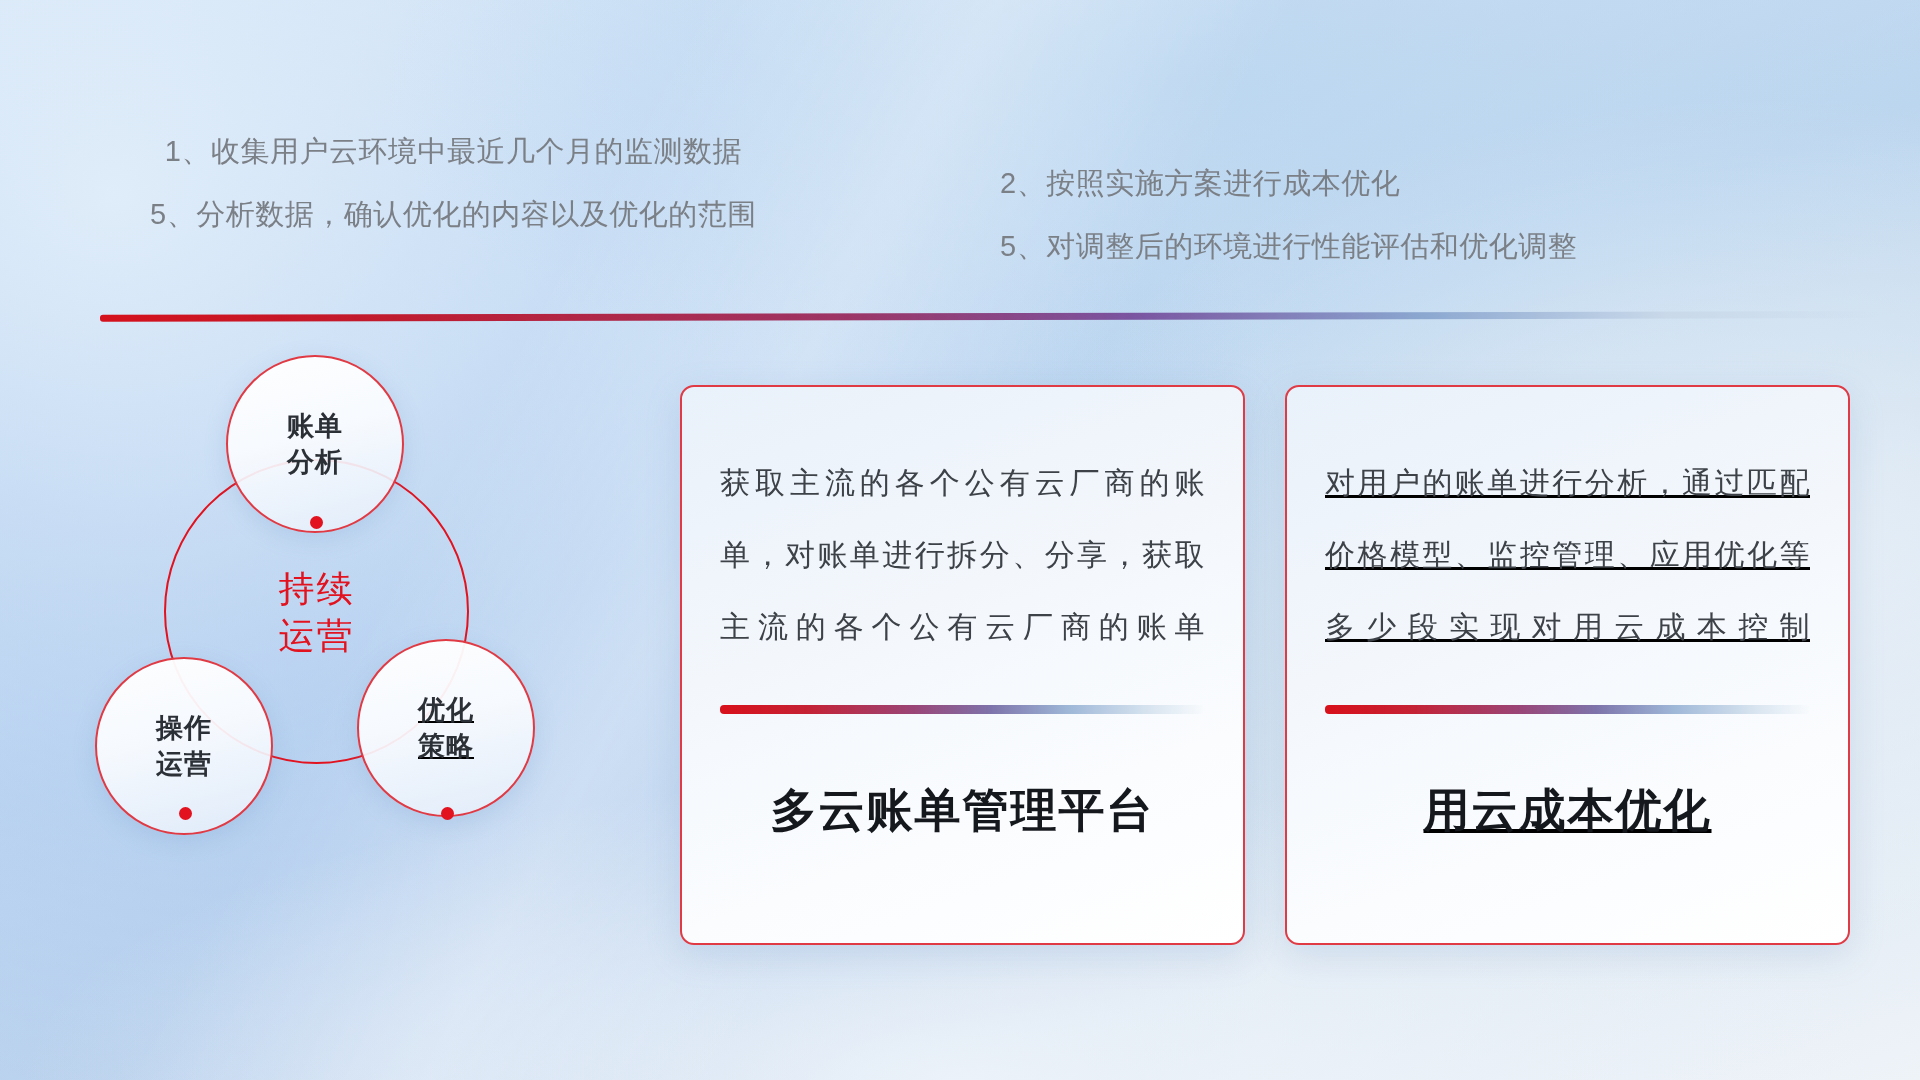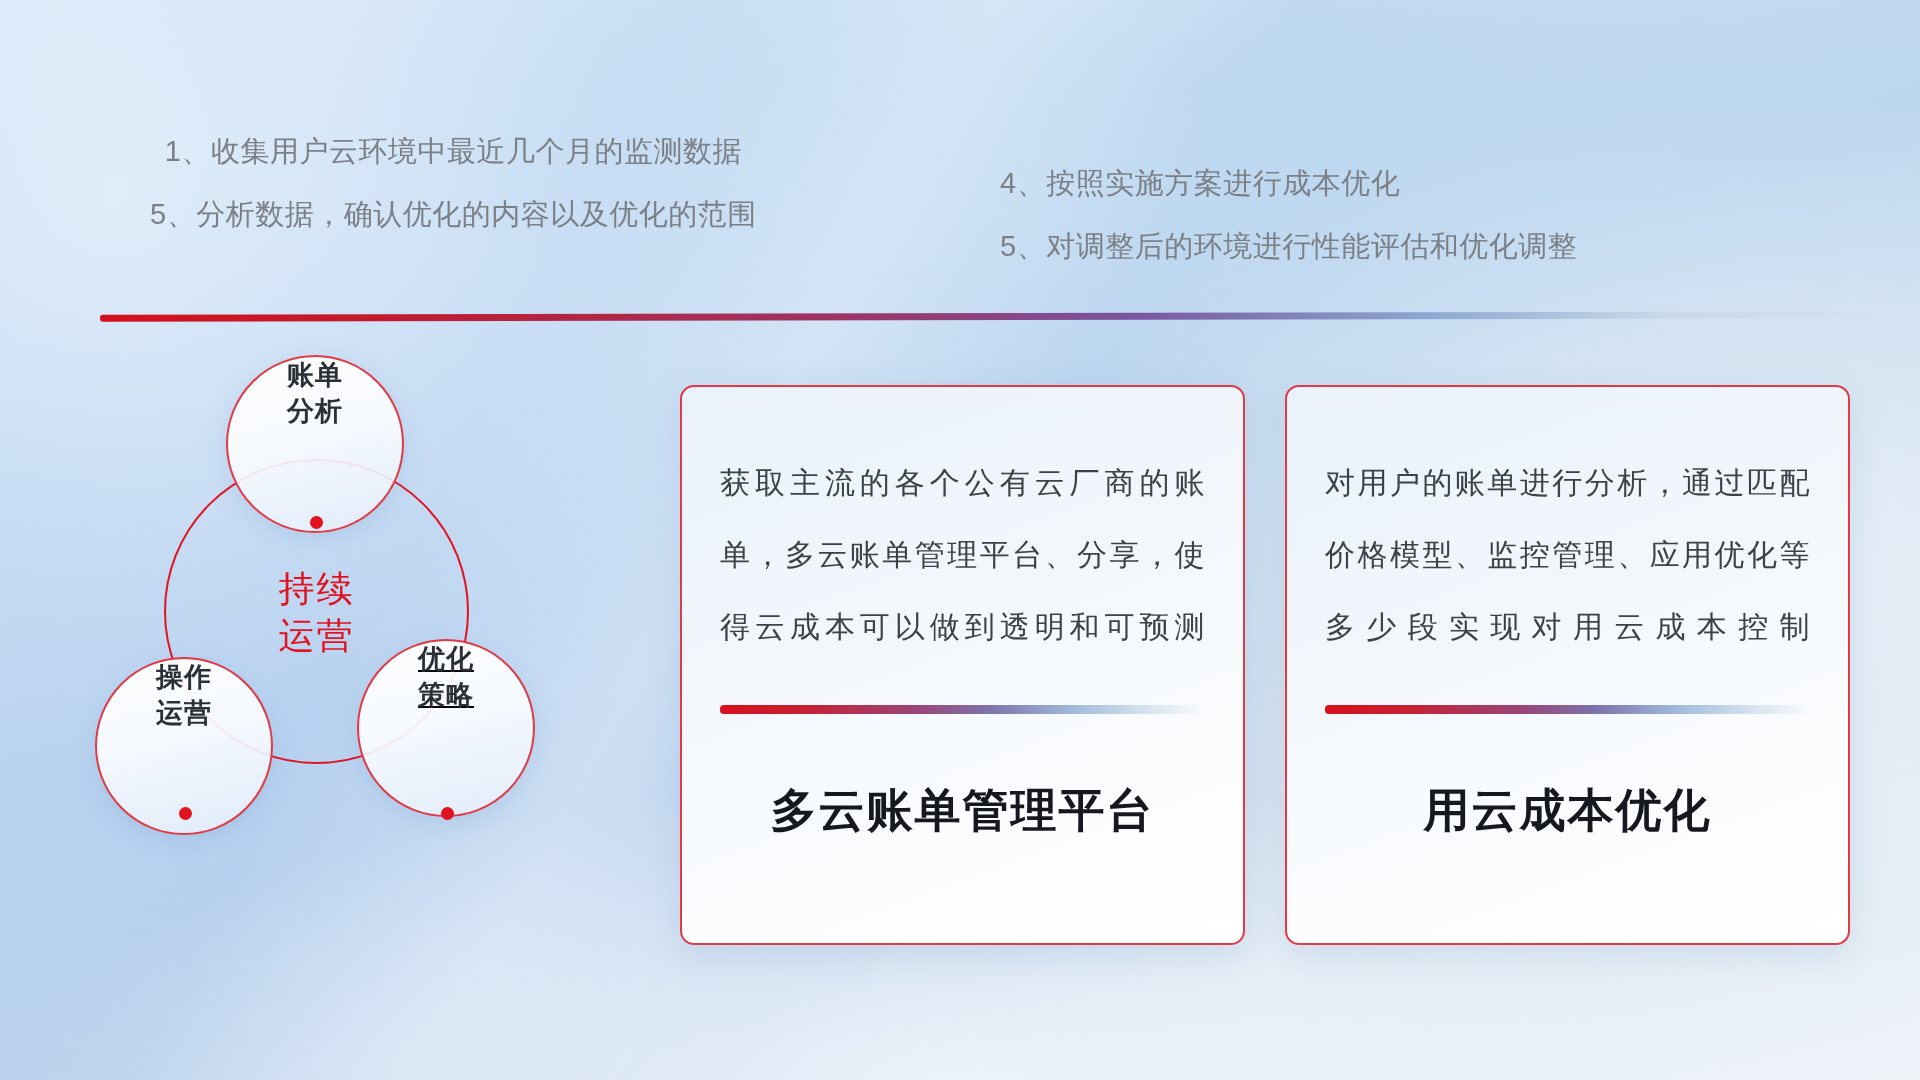--- a/index.html
+++ b/index.html
@@ -65,21 +65,21 @@
 
   
   #venn { position:absolute; left:95px; top:355px; width:470px; height:580px; }
   .v-circle {
     position:absolute;
     border-radius:50%;
     border:2px solid #e03a44;
     background:
       linear-gradient(165deg, rgba(255,255,255,0.97) 0%, rgba(250,252,255,0.93) 45%, rgba(228,238,250,0.88) 100%);
     box-shadow:0 6px 22px rgba(110,150,200,0.22);
-    display:flex; justify-content:center;
+    display:flex; align-items:center; justify-content:center;
   }
   .v-top   { left:131px; top:0;    width:178px; height:178px; }
   .v-left  { left:0;     top:302px;width:178px; height:178px; }
   .v-right { left:262px; top:284px;width:178px; height:178px;text-decoration:underline; }
   .v-big {
     position:absolute;
     left:69px; top:104px;
     width:305px; height:305px;
     border-radius:50%;
     border:2.4px solid #e2121e;
@@ -126,21 +126,21 @@
     height:560px;
     border:2px solid #e03a44;
     border-radius:14px;
     background:linear-gradient(160deg, #e9f1fa 0%, #f3f7fc 40%, #fafcfe 72%, #ffffff 100%);
     box-shadow:0 10px 34px rgba(120,155,200,0.22);
     padding:60px 38px 0 38px;
     display:flex;
     flex-direction:column;
   }
   #card-1 { left:680px; }
-  #card-2 { left:1285px; }
+  #card-2 { left:1285px;text-decoration:underline; }
   .card-body {
     color:#3d4148;
     font-size:30px;
     line-height:72px;
     text-align:justify;
     text-align-last:justify;
     letter-spacing:0.5px;
     flex:0 0 auto;
   }
   .card-divider {
@@ -171,21 +171,21 @@
   <div class="bg-layer bg-blob5"></div>
   <div class="bg-layer bg-sheen"></div>
 </div>
 
 <div id="steps">
   <div class="step-col left">
     <div class="step-line">1、收集用户云环境中最近几个月的监测数据</div>
     <div class="step-line">5、分析数据，确认优化的内容以及优化的范围</div>
   </div>
   <div class="step-col right">
-    <div class="step-line">4、按照实施方案进行成本优化</div>
+    <div class="step-line">2、按照实施方案进行成本优化</div>
     <div class="step-line">5、对调整后的环境进行性能评估和优化调整</div>
   </div>
 </div>
 
 <div id="top-rule"></div>
 
 <div id="venn">
   <div class="v-big"></div>
 
   <div class="v-circle v-top">
@@ -215,21 +215,21 @@
       <span>运营</span>
     </div>
   </div>
 
   <div class="v-dot d-top"></div>
   <div class="v-dot d-left"></div>
   <div class="v-dot d-right"></div>
 </div>
 
 <div class="card" id="card-1">
-  <div class="card-body">获取主流的各个公有云厂商的账单，多云账单管理平台、分享，使得云成本可以做到透明和可预测</div>
+  <div class="card-body">获取主流的各个公有云厂商的账单，对账单进行拆分、分享，获取主流的各个公有云厂商的账单</div>
   <div class="card-divider"></div>
   <div class="card-title">多云账单管理平台</div>
 </div>
 
 <div class="card" id="card-2">
   <div class="card-body">对用户的账单进行分析，通过匹配价格模型、监控管理、应用优化等多少段实现对用云成本控制</div>
   <div class="card-divider"></div>
   <div class="card-title">用云成本优化</div>
 </div>
 

